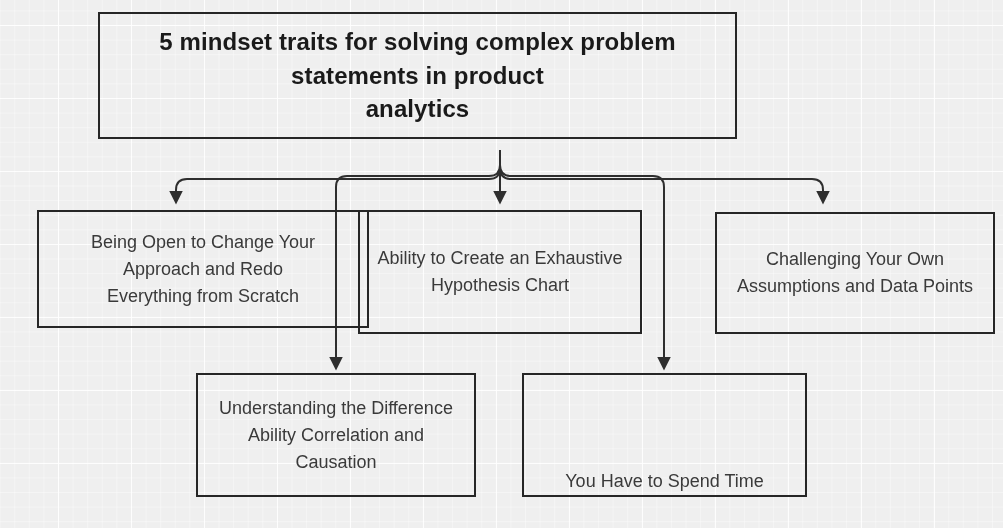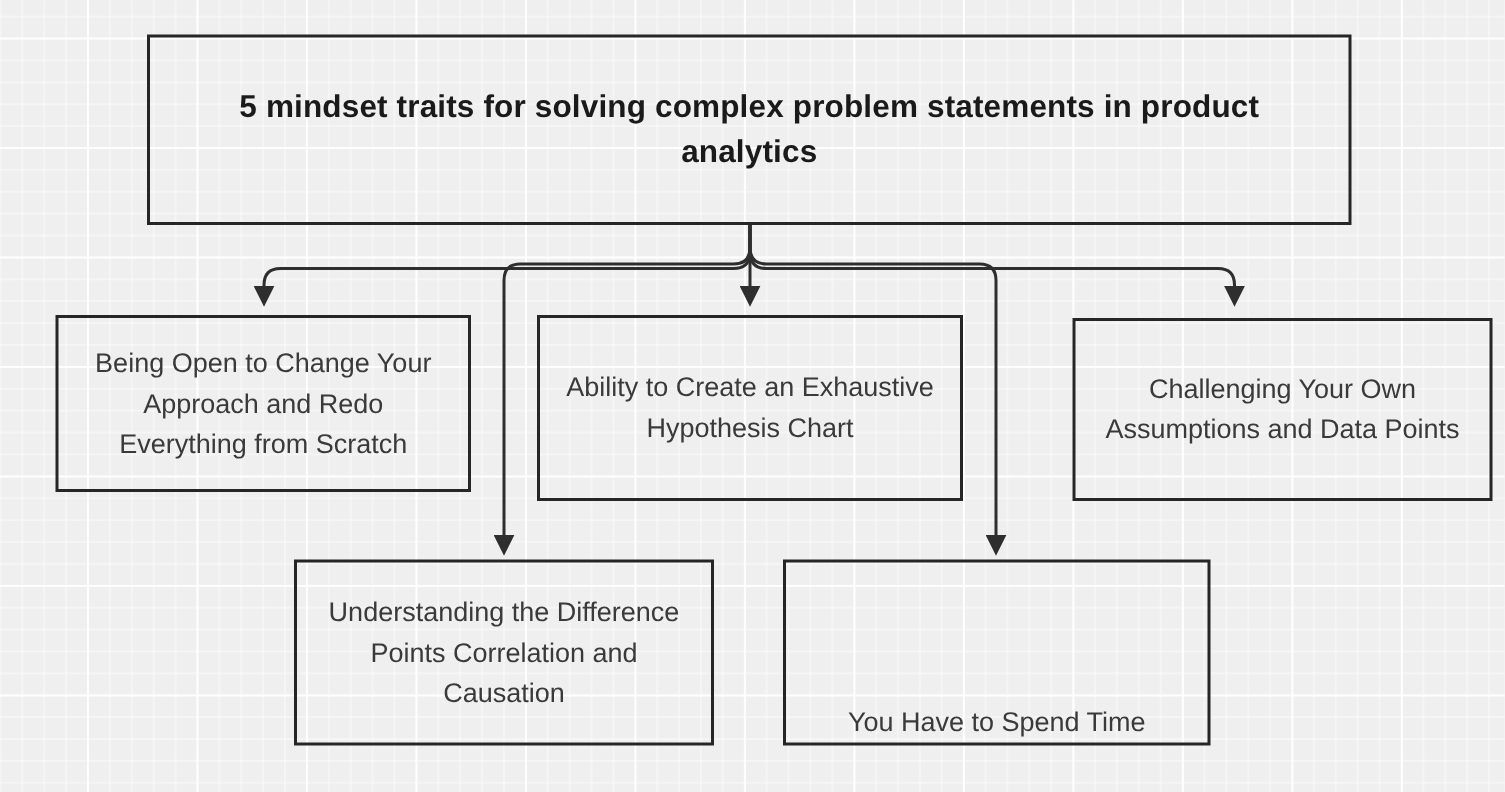--- a/index.html
+++ b/index.html
@@ -33,37 +33,37 @@
     box-sizing: border-box;
     border: 2px solid #262626;
     background: transparent;
     display: flex;
     align-items: center;
     justify-content: center;
     text-align: center;
     white-space: pre-line;
   }
   .title-box {
-    left: 98px; top: 23px;
-    width: 803px; height: 127px;
-    font-size: 21px;
+    left: 98px; top: 12px;
+    width: 639px; height: 127px;
+    font-size: 24px;
     font-weight: 700;
     line-height: 1.4;
     color: #1a1a1a;
     letter-spacing: 0.1px;
     padding: 0 30px;
   }
   .node {
     font-size: 18px;
     font-weight: 400;
     line-height: 1.5;
     color: #3a3a3a;
     padding: 0 8px;
   }
-  .node-1 { left: 37px;  top: 210px; width: 277px; height: 118px; }
+  .node-1 { left: 37px;  top: 210px; width: 332px; height: 118px; }
   .node-2 { left: 358px; top: 210px; width: 284px; height: 124px; }
   .node-3 { left: 715px; top: 212px; width: 280px; height: 122px; }
   .node-4 { left: 196px; top: 373px; width: 280px; height: 124px; }
   .node-5 { left: 522px; top: 373px; width: 285px; height: 124px; align-items: flex-end; }
 </style>
 </head>
 <body>
 
 <div class="canvas">
 
@@ -98,21 +98,21 @@
 Hypothesis Chart</span>
   </div>
 
   <div class="box node node-3">
     <span>Challenging Your Own
 Assumptions and Data Points</span>
   </div>
 
   <div class="box node node-4">
     <span>Understanding the Difference
-Points Correlation and
+Ability Correlation and
 Causation</span>
   </div>
 
   <div class="box node node-5">
     <span>You Have to Spend Time</span>
   </div>
 
 </div>
 
 </body></html>

